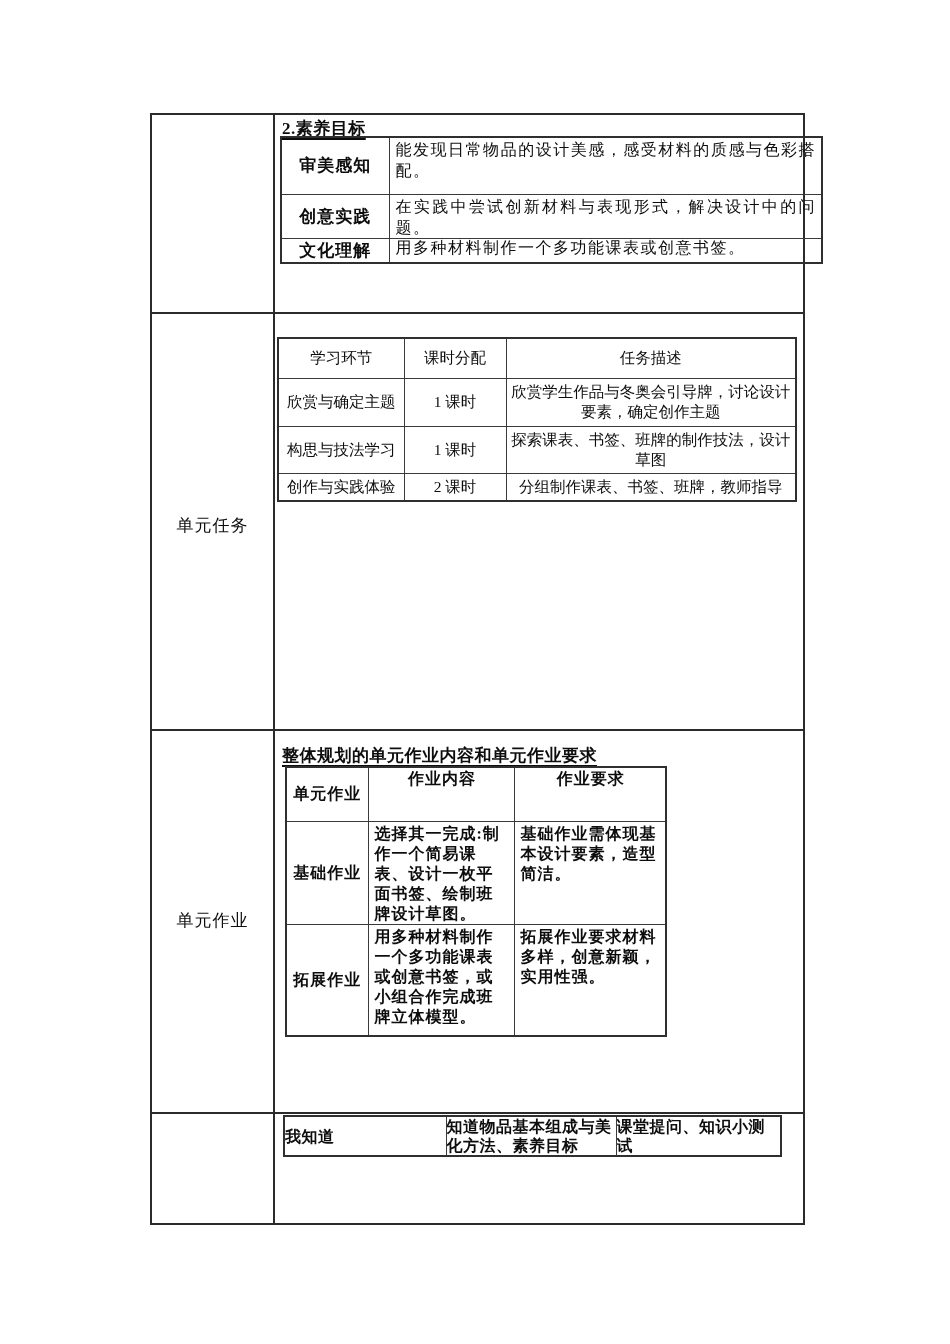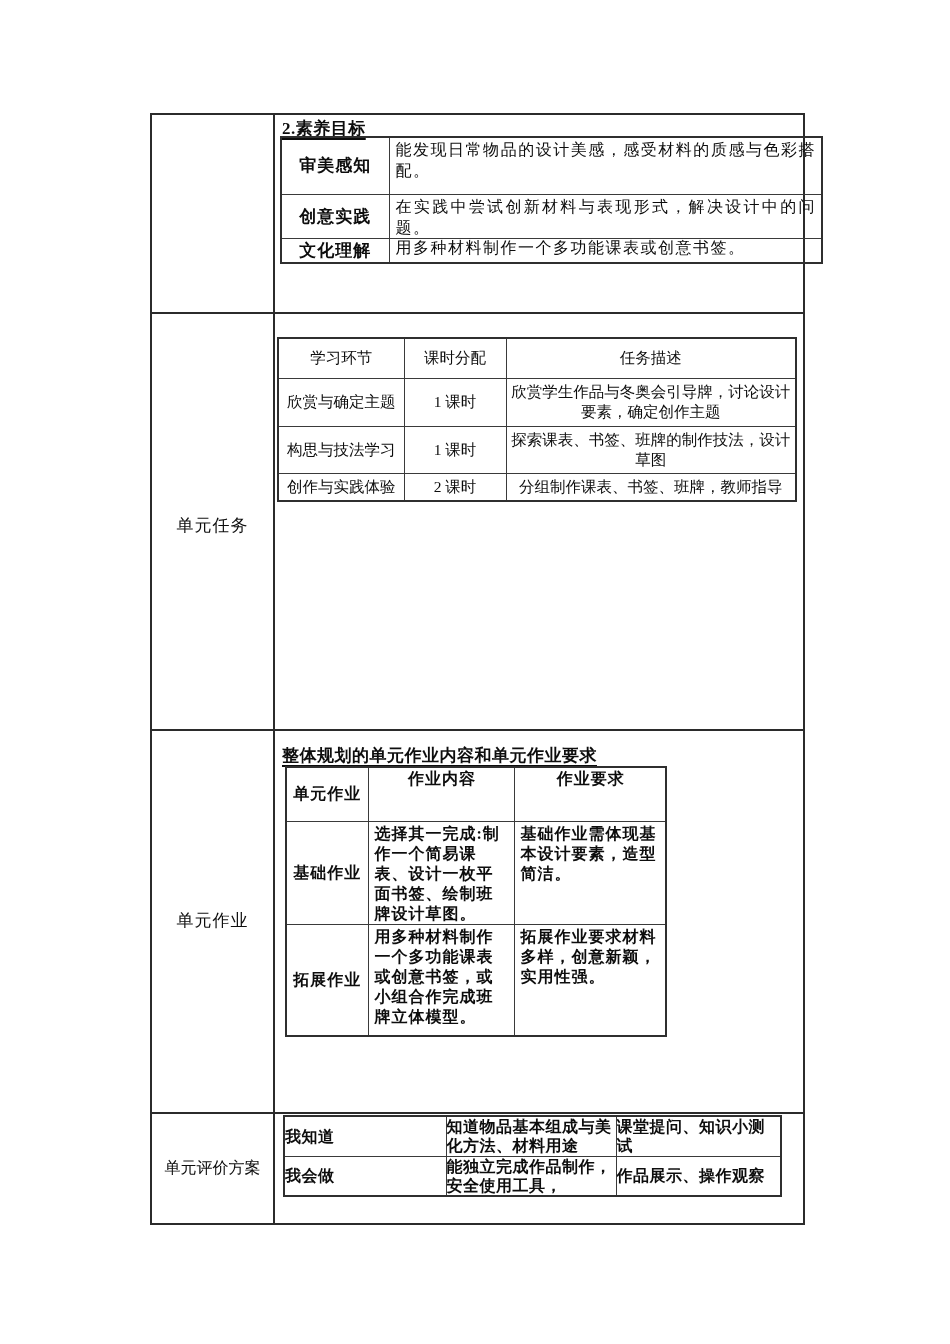--- a/index.html
+++ b/index.html
@@ -75,21 +75,20 @@
 <body>
 
 <div class="outer">
   <div class="col-divider"></div>
   <div class="hline hl1"></div>
   <div class="hline hl2"></div>
   <div class="hline hl3"></div>
 
   <div class="unit-label ul-tasks">单元任务</div>
   <div class="unit-label ul-homework">单元作业</div>
-  <div class="unit-label ul-eval">单元评价方案</div>
 
   <div class="sec-heading h-obj">2.素养目标</div>
 
   <table class="t tA">
     <tbody>
         <tr class="r1">
       <td class="lab">审美感知</td>
       <td class="txt">能发现日常物品的设计美感，感受材料的质感与色彩搭配。</td>
     </tr>
     <tr class="r3">
@@ -147,23 +146,18 @@
       <td class="c2">用多种材料制作一个多功能课表或创意书签，或小组合作完成班牌立体模型。</td>
       <td class="c3">拓展作业要求材料多样，创意新颖，实用性强。</td>
     </tr>
   </tbody>
     </table>
 
   <table class="t tD">
     <tbody>
     <tr class="r1">
       <td class="c1">我知道</td>
-      <td class="c2">知道物品基本组成与美化方法、材料用途</td>
+      <td class="c2">知道物品基本组成与美化方法、素养目标</td>
       <td class="c3">课堂提问、知识小测试</td>
-    </tr>
-    <tr class="r2">
-      <td class="c1">我会做</td>
-      <td class="c2">能独立完成作品制作，安全使用工具，</td>
-      <td class="c3">作品展示、操作观察</td>
     </tr>
   </tbody>
     </table>
 </div>
 
 </body></html>

